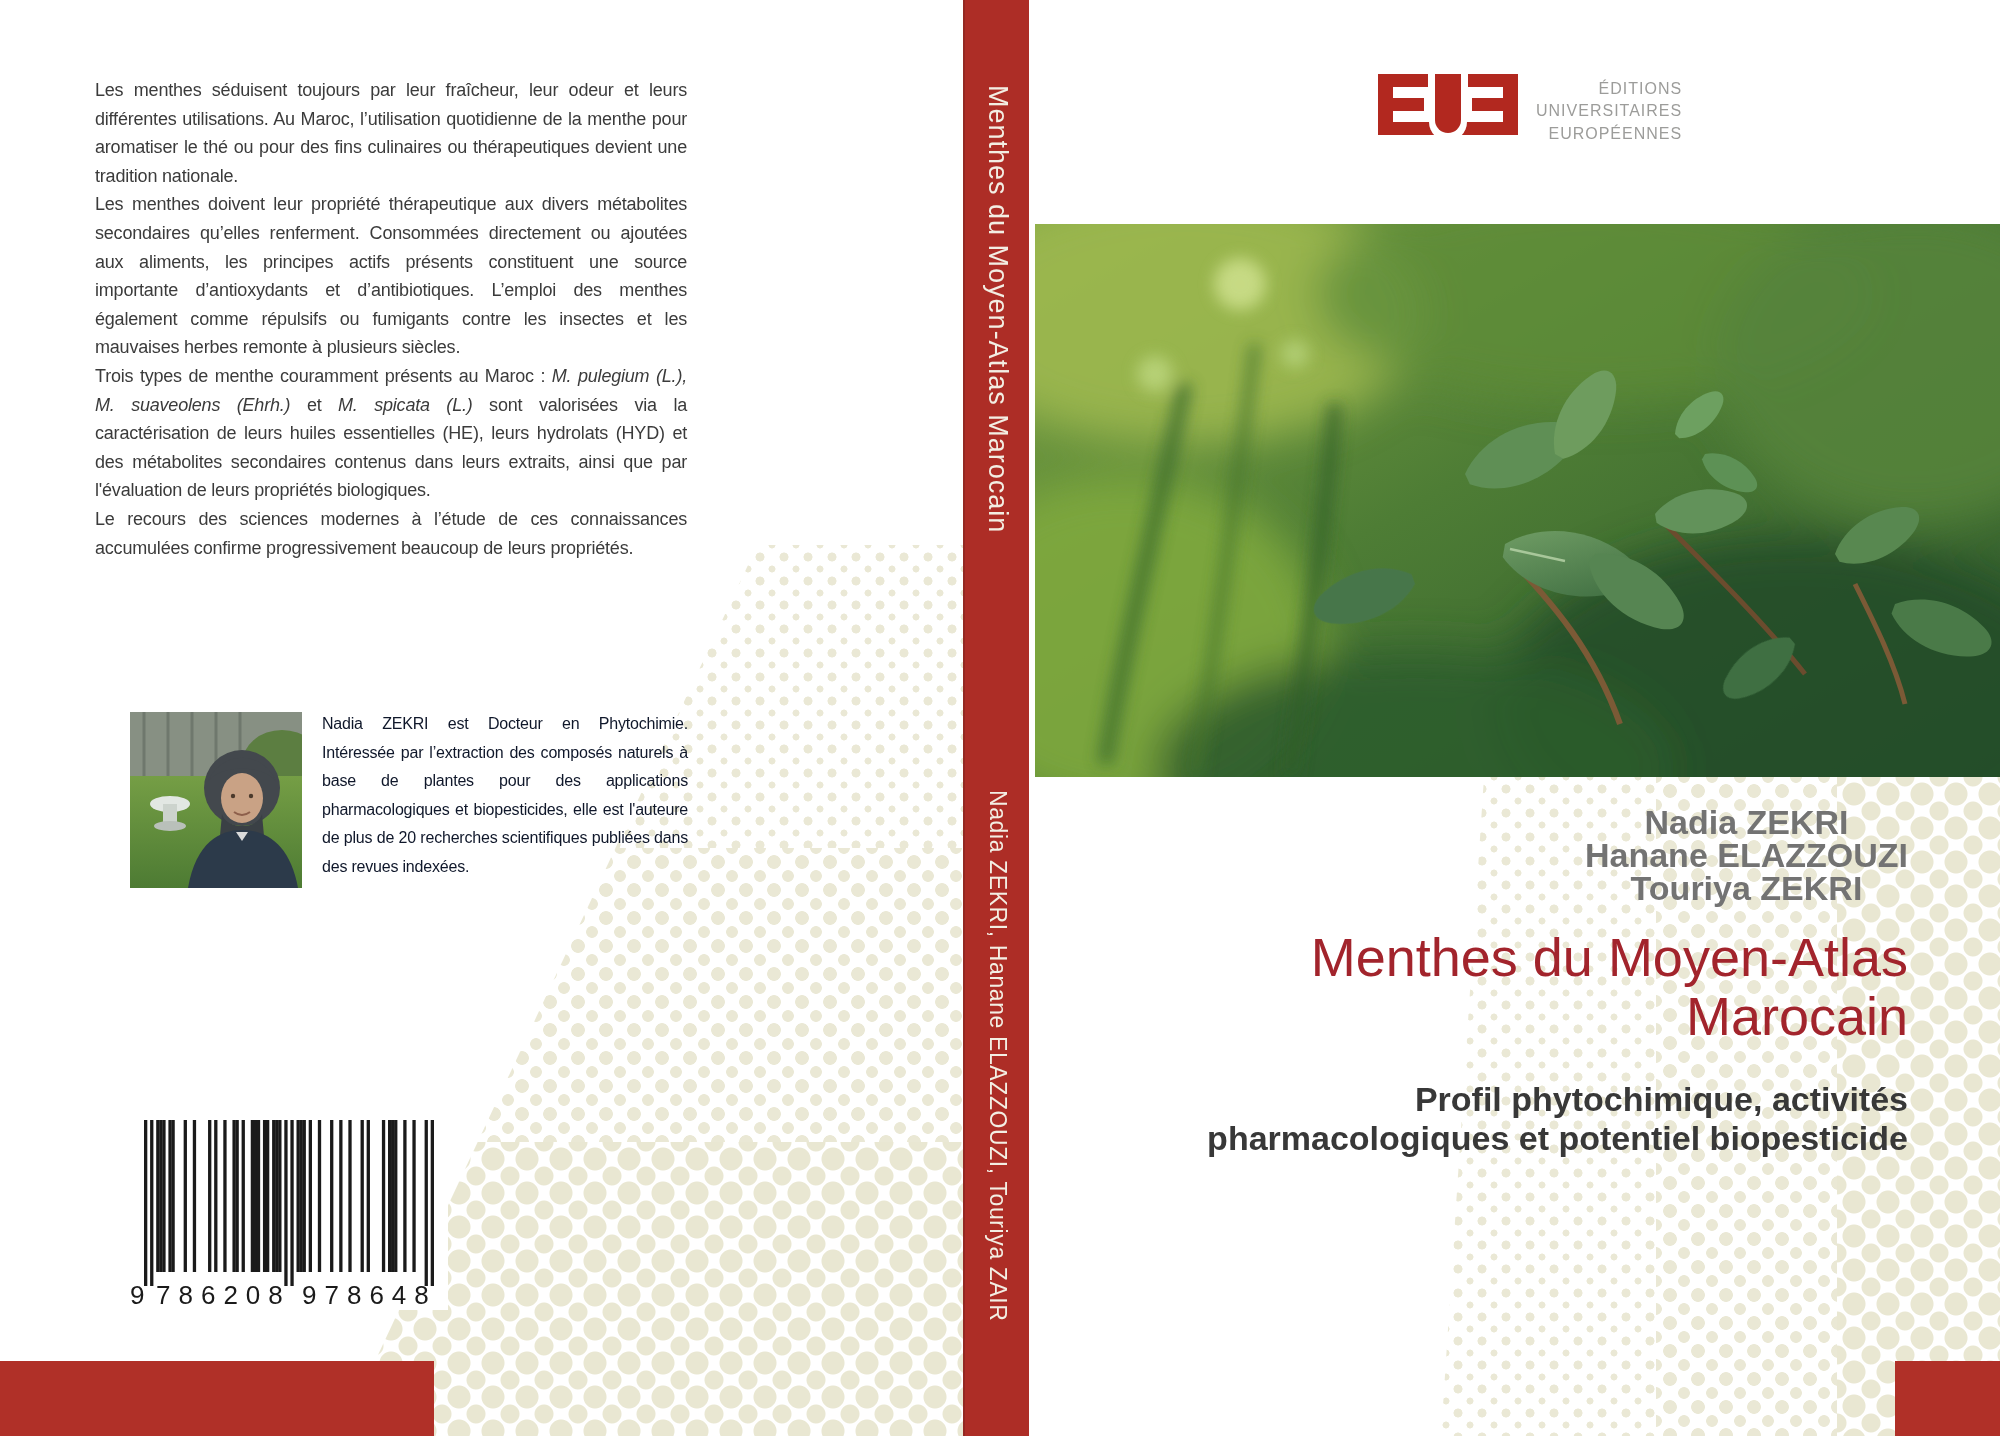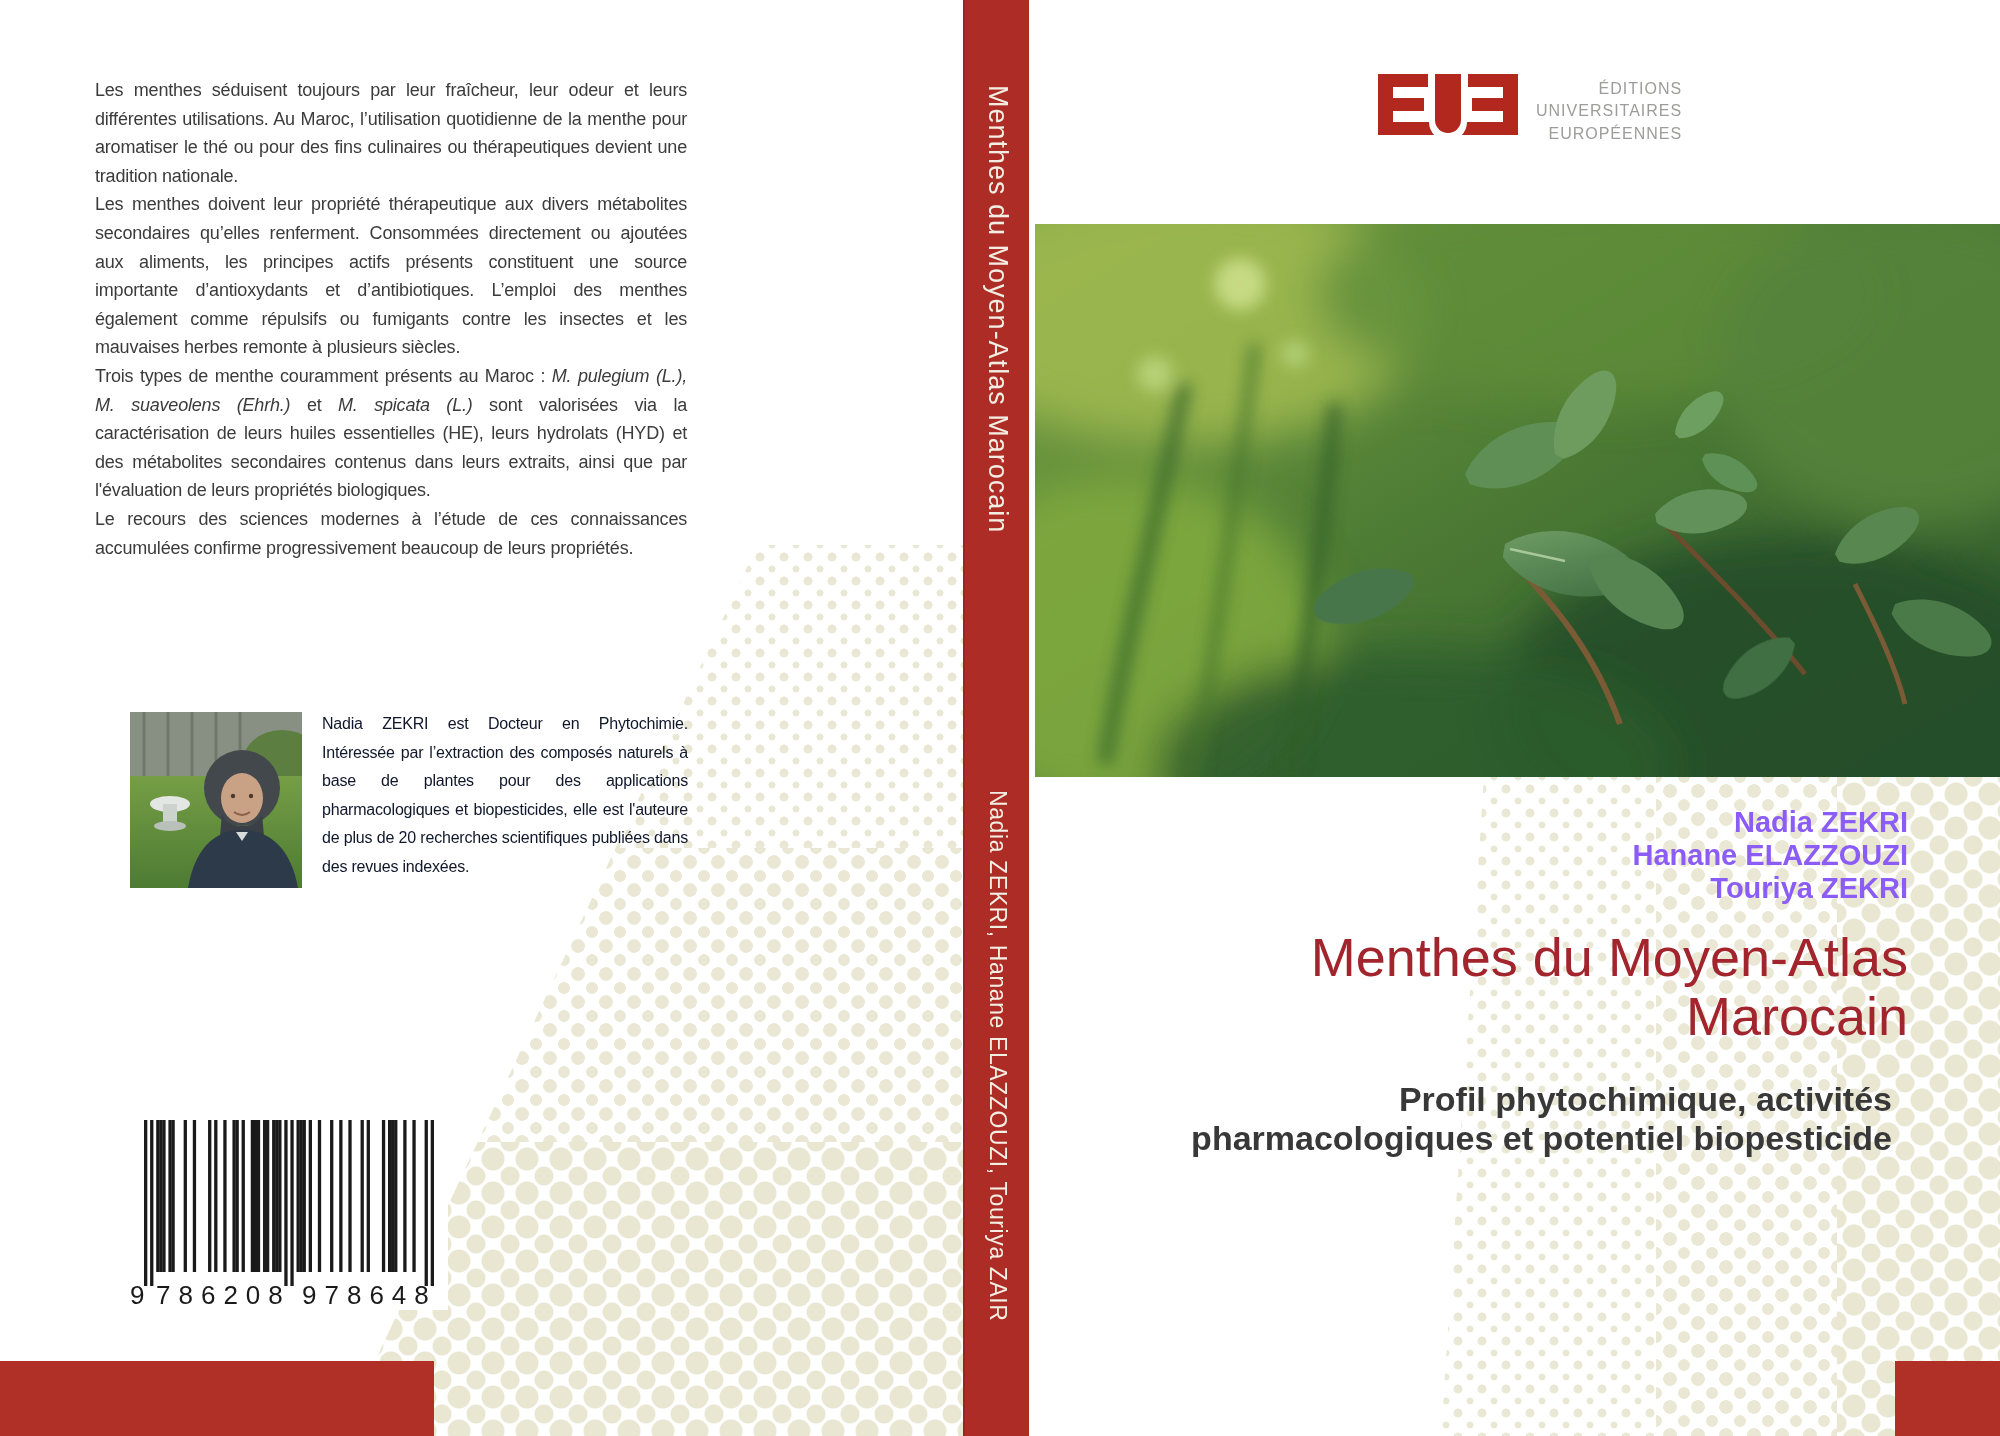--- a/index.html
+++ b/index.html
@@ -44,25 +44,25 @@
     border-left:2px solid #942822;z-index:2;}
   .spine-text{position:absolute;left:50%;transform:translateX(-50%);
     writing-mode:vertical-rl;color:#f3eee3;white-space:nowrap;}
   .spine-title{top:85px;font-size:27px;letter-spacing:1px;}
   .spine-authors{top:790px;font-size:23px;letter-spacing:0.6px;}
   
   .cover-photo{position:absolute;left:1035px;top:224px;width:965px;height:553px;z-index:2;overflow:hidden;}
   .logo{position:absolute;left:1378px;top:70px;z-index:3;}
   .logo-word{position:absolute;left:1536px;top:78px;z-index:3;color:#9c9c9a;
     font-size:16px;line-height:22.4px;letter-spacing:1px;text-align:right;}
-  .front-authors{position:absolute;right:92px;top:806px;z-index:3;text-align:right;
-    font-size:29px;line-height:33px;font-weight:600;color:#8b5cf6;}
+  .front-authors{position:absolute;right:92px;top:806px;z-index:3;text-align:center;
+    font-size:34px;line-height:33px;font-weight:600;color:#737373;}
   .book-title{position:absolute;right:92px;top:928px;z-index:3;text-align:right;
     font-size:54px;line-height:59px;font-weight:normal;color:#a2242c;}
-  .book-subtitle{position:absolute;right:108px;top:1080px;z-index:3;text-align:right;
+  .book-subtitle{position:absolute;right:92px;top:1080px;z-index:3;text-align:right;
     font-size:34px;line-height:39px;font-weight:bold;color:#383838;}
 </style>
 </head>
 <body>
 
 <div class="cover">
 
   <div class="dots wedge-back">
     <div class="band dots-s" style="top:0;height:34%;"></div>
     <div class="band dots-m" style="top:34%;height:33%;"></div>

